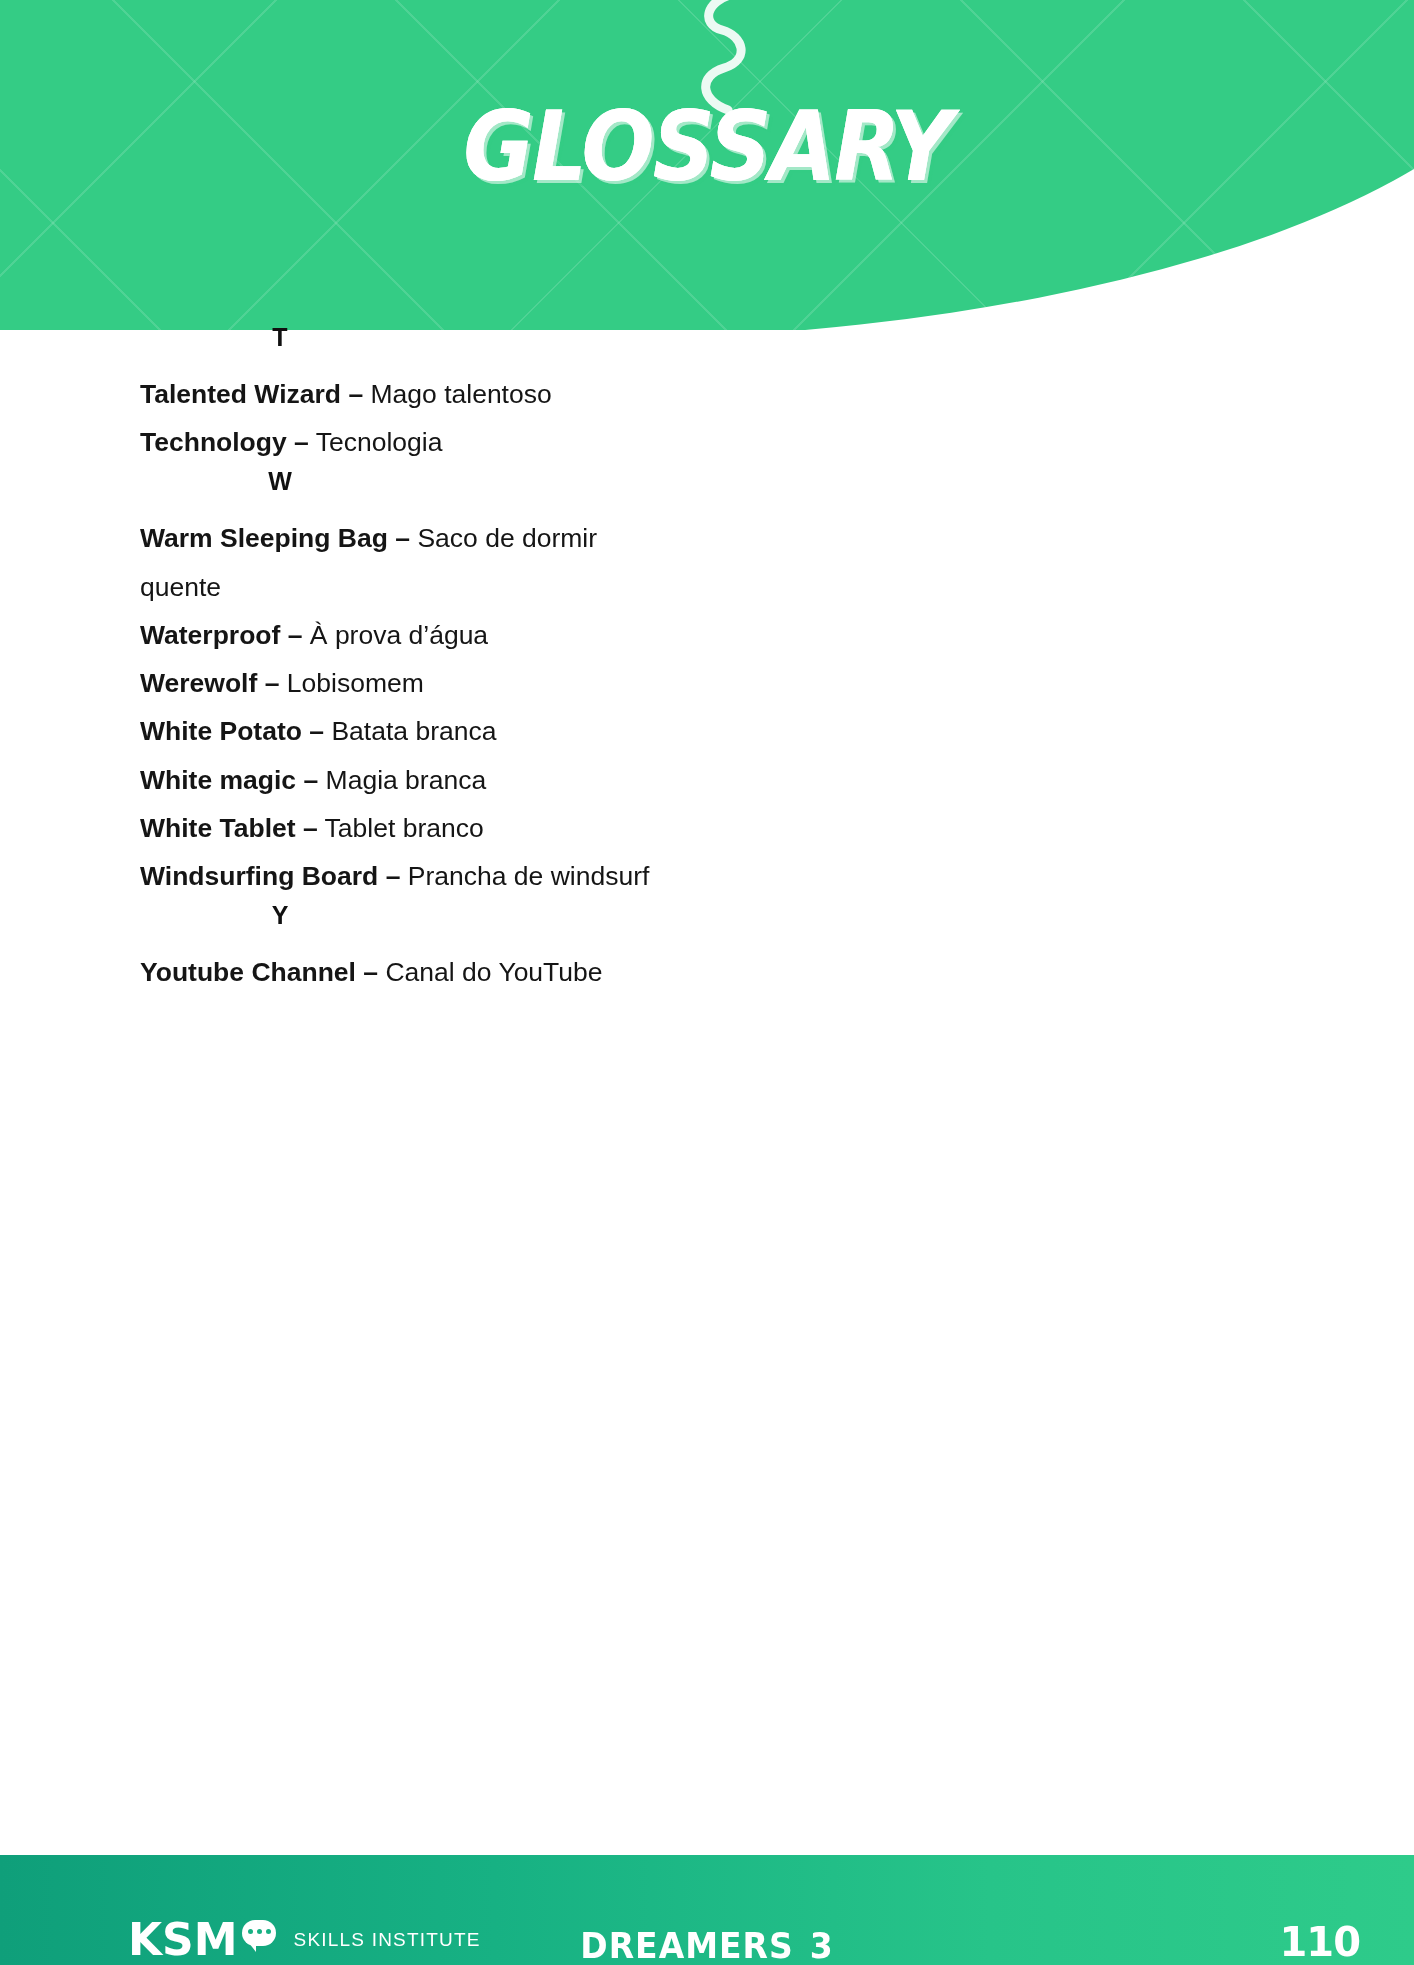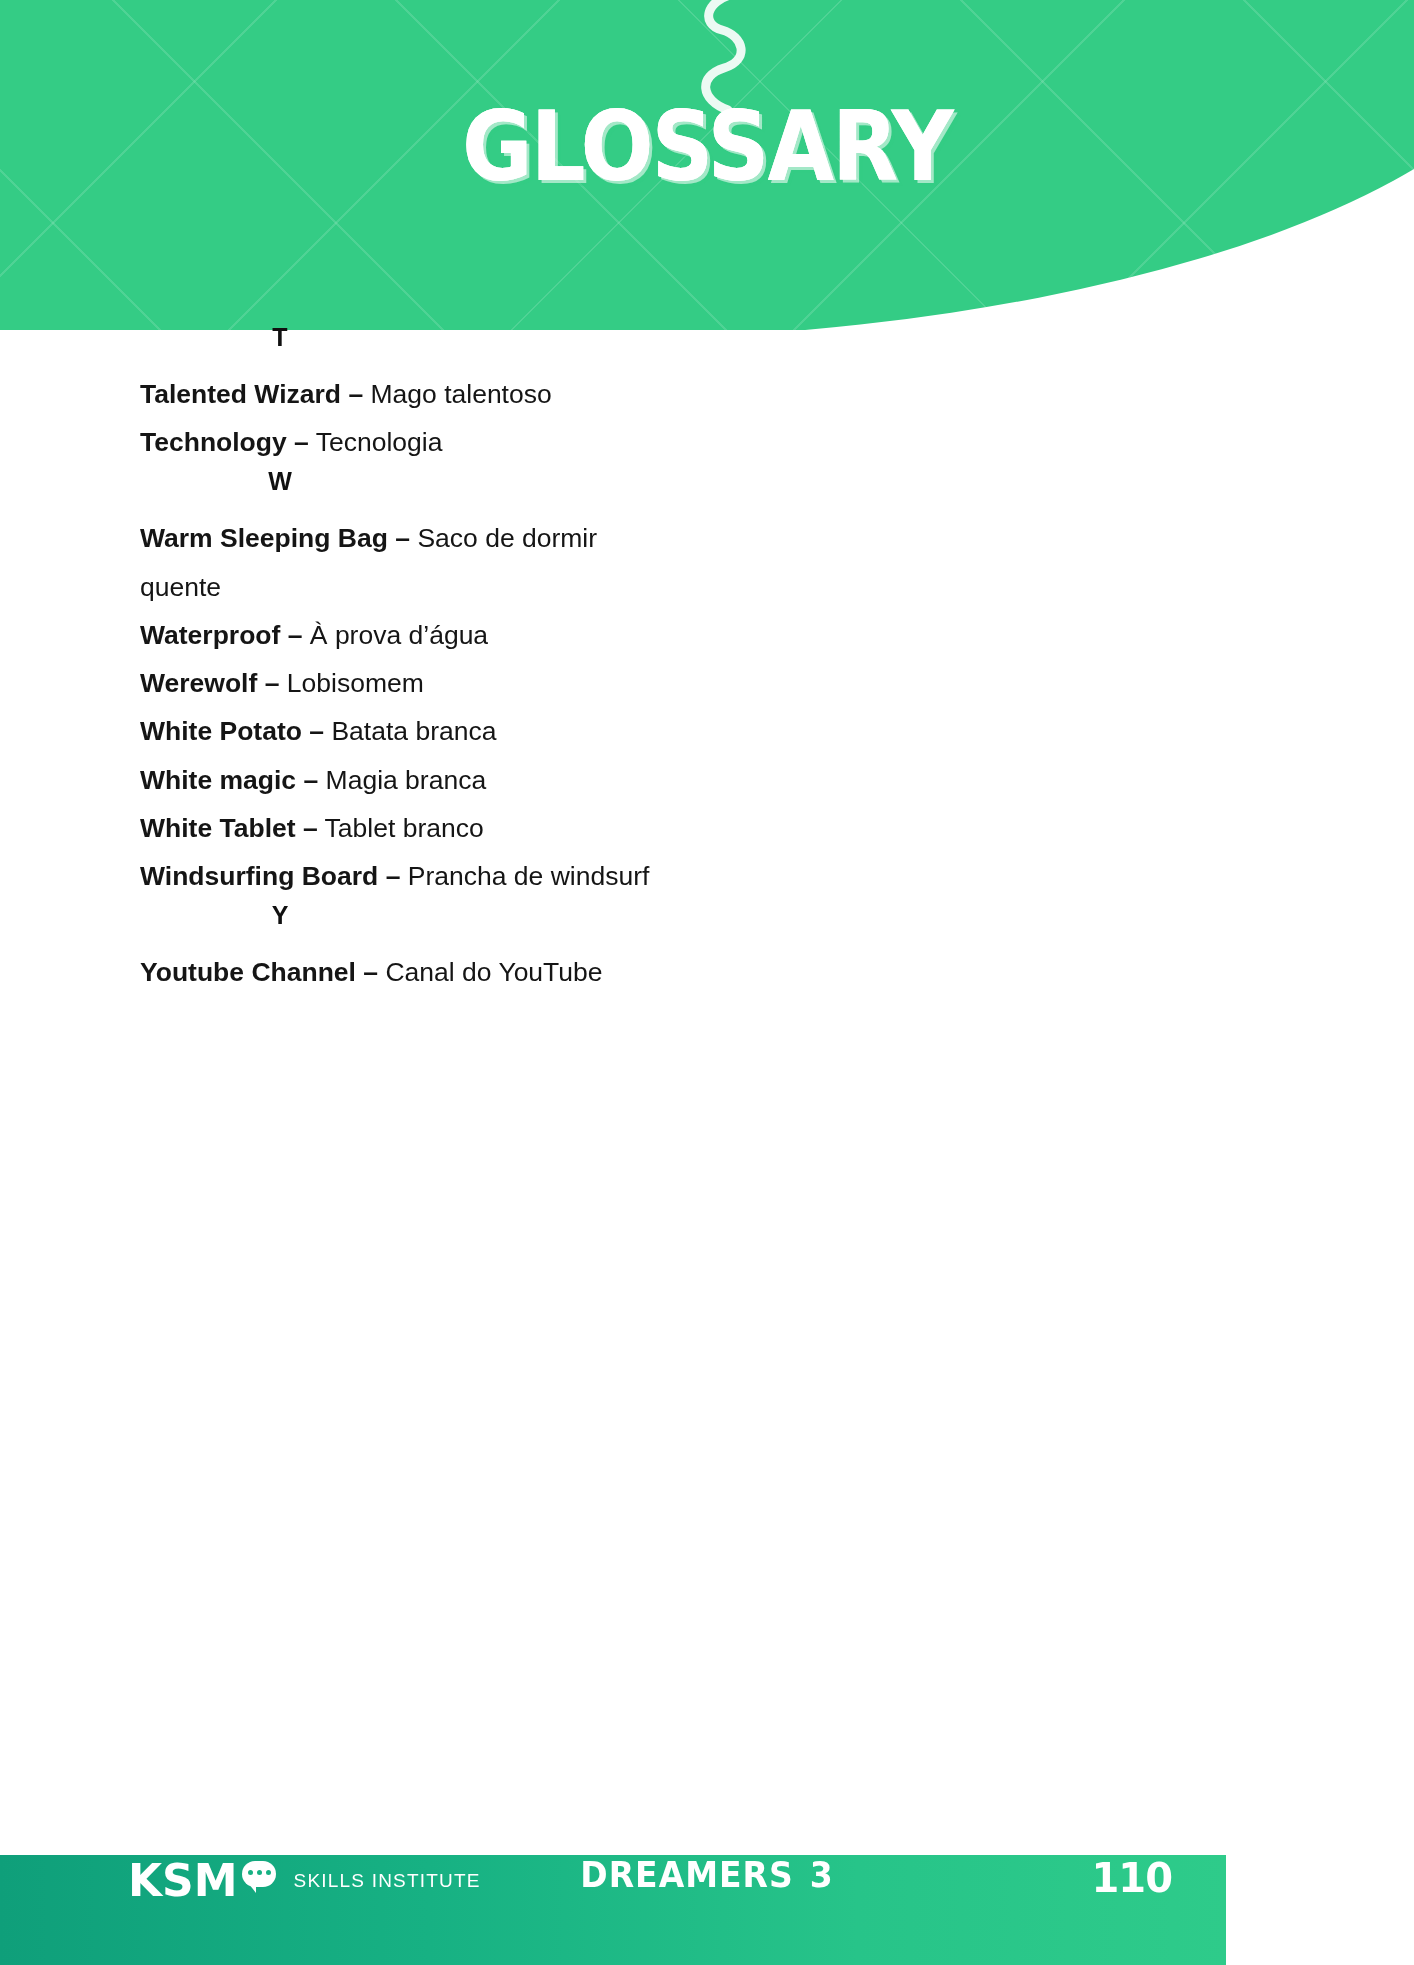--- a/index.html
+++ b/index.html
@@ -16,20 +16,21 @@
   }
 
   
   .header {
     position: absolute;
     top: 0;
     left: 0;
     width: 1414px;
     height: 330px;
     overflow: hidden;
+    font-style: italic;
   }
   .header-shape {
     position: absolute;
     top: -120px;
     left: -140px;
     width: 1700px;
     height: 460px;
     background: #34cc85;
     border-bottom-right-radius: 58% 78%;
     border-bottom-left-radius: 10% 20%;
@@ -118,25 +119,25 @@
   }
   .entry .def {
     font-weight: normal;
   }
 
   
   .footer {
     position: absolute;
     left: 0;
     bottom: 0;
-    width: 1226px;
+    width: 1414px;
     height: 110px;
     background: linear-gradient(90deg, #0f9f7a 0%, #17b183 35%, #27c489 70%, #2ecb8a 100%);
     display: flex;
-    align-items: flex-start;
+    align-items: flex-end;
   }
   .footer-left {
     display: flex;
     align-items: center;
     margin-left: 128px;
     gap: 12px;
   }
   .ksm-logo {
     display: flex;
     align-items: center;

